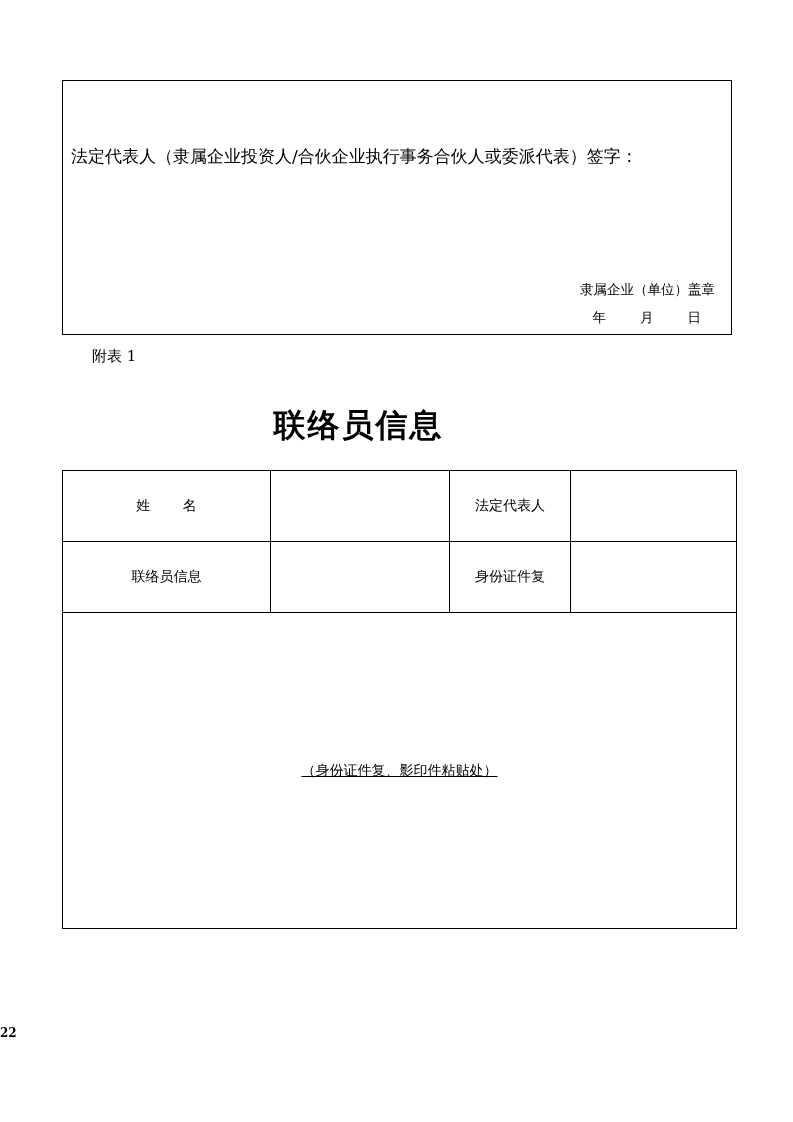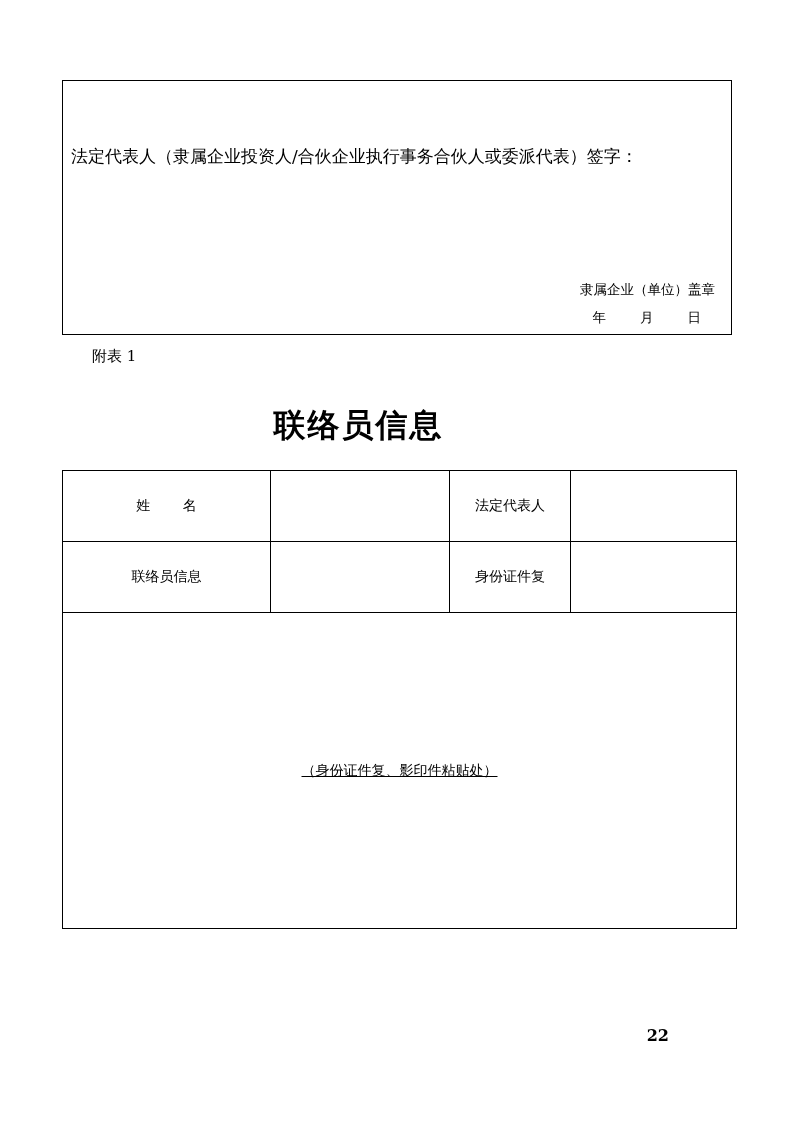--- a/index.html
+++ b/index.html
@@ -131,22 +131,22 @@
   .paste-hint {
     font-size: 14px;
   }
 
   
   .page-number {
     position: absolute;
     left: 0;
     top: 1026px;
     width: 669px;
-    text-align: right;
-    font-size: 16px;
+    text-align: left;
+    font-size: 12px;
     font-weight: bold;
   }
 </style>
 </head>
 <body>
 
 <div class="page">
 
   <div class="declaration-box">
     <div class="legal-rep-line">法定代表人（隶属企业投资人/合伙企业执行事务合伙人或委派代表）签字：</div>

